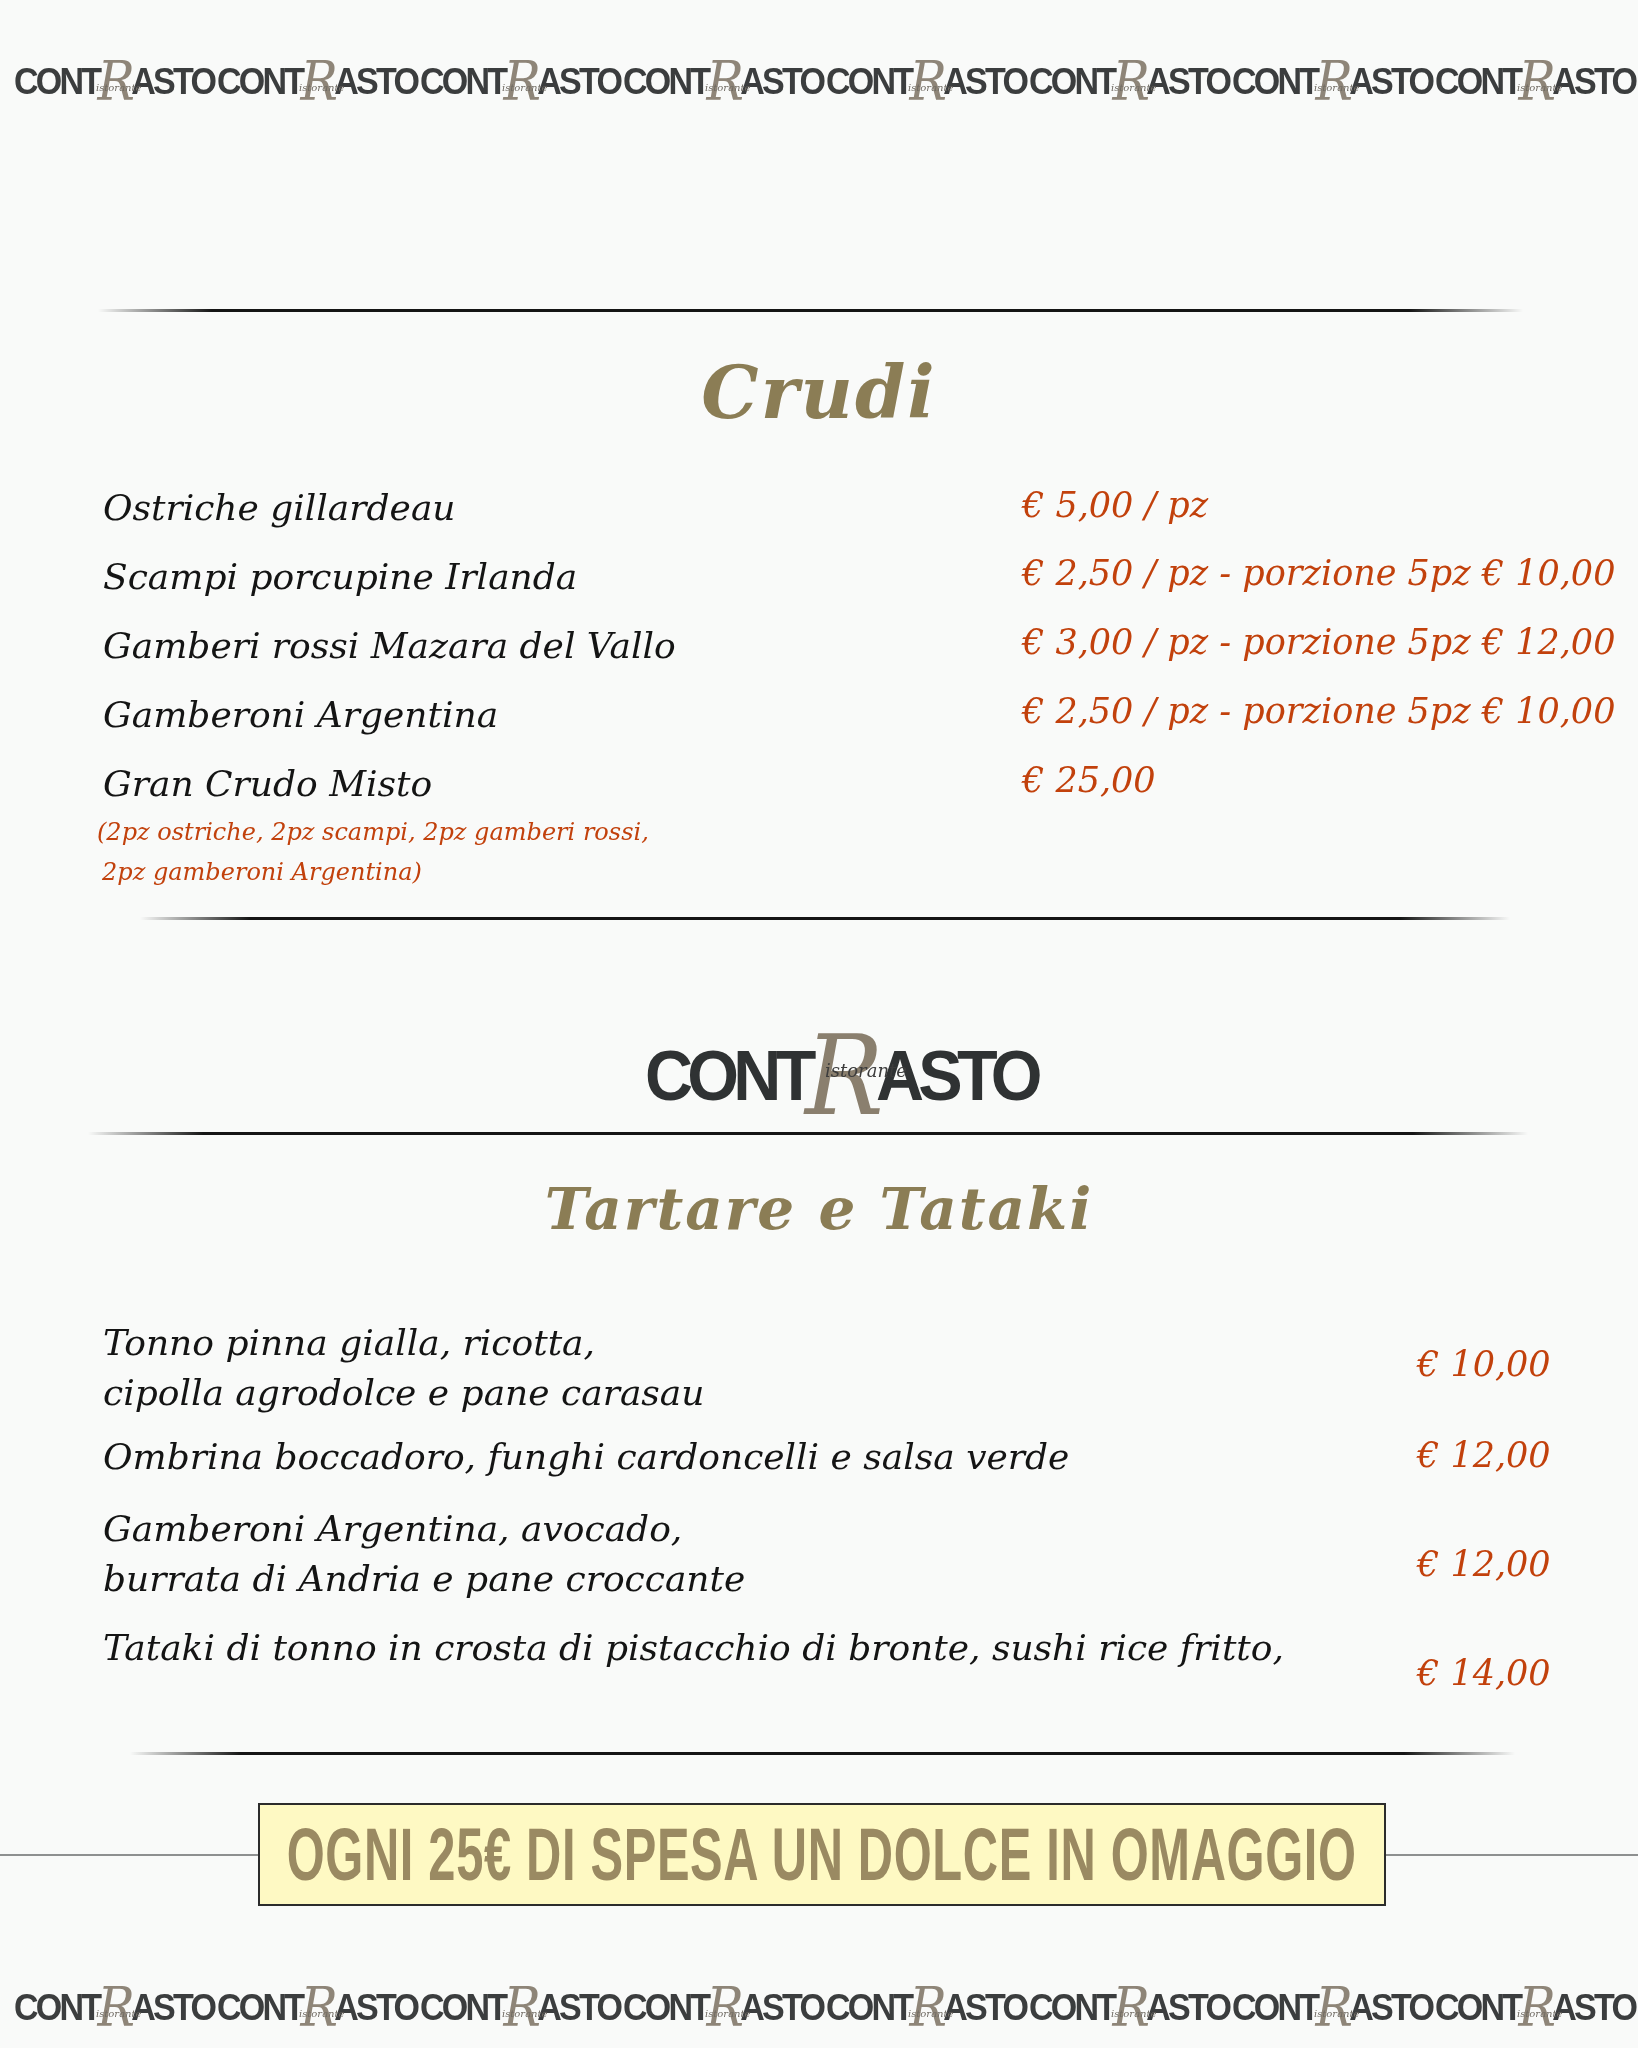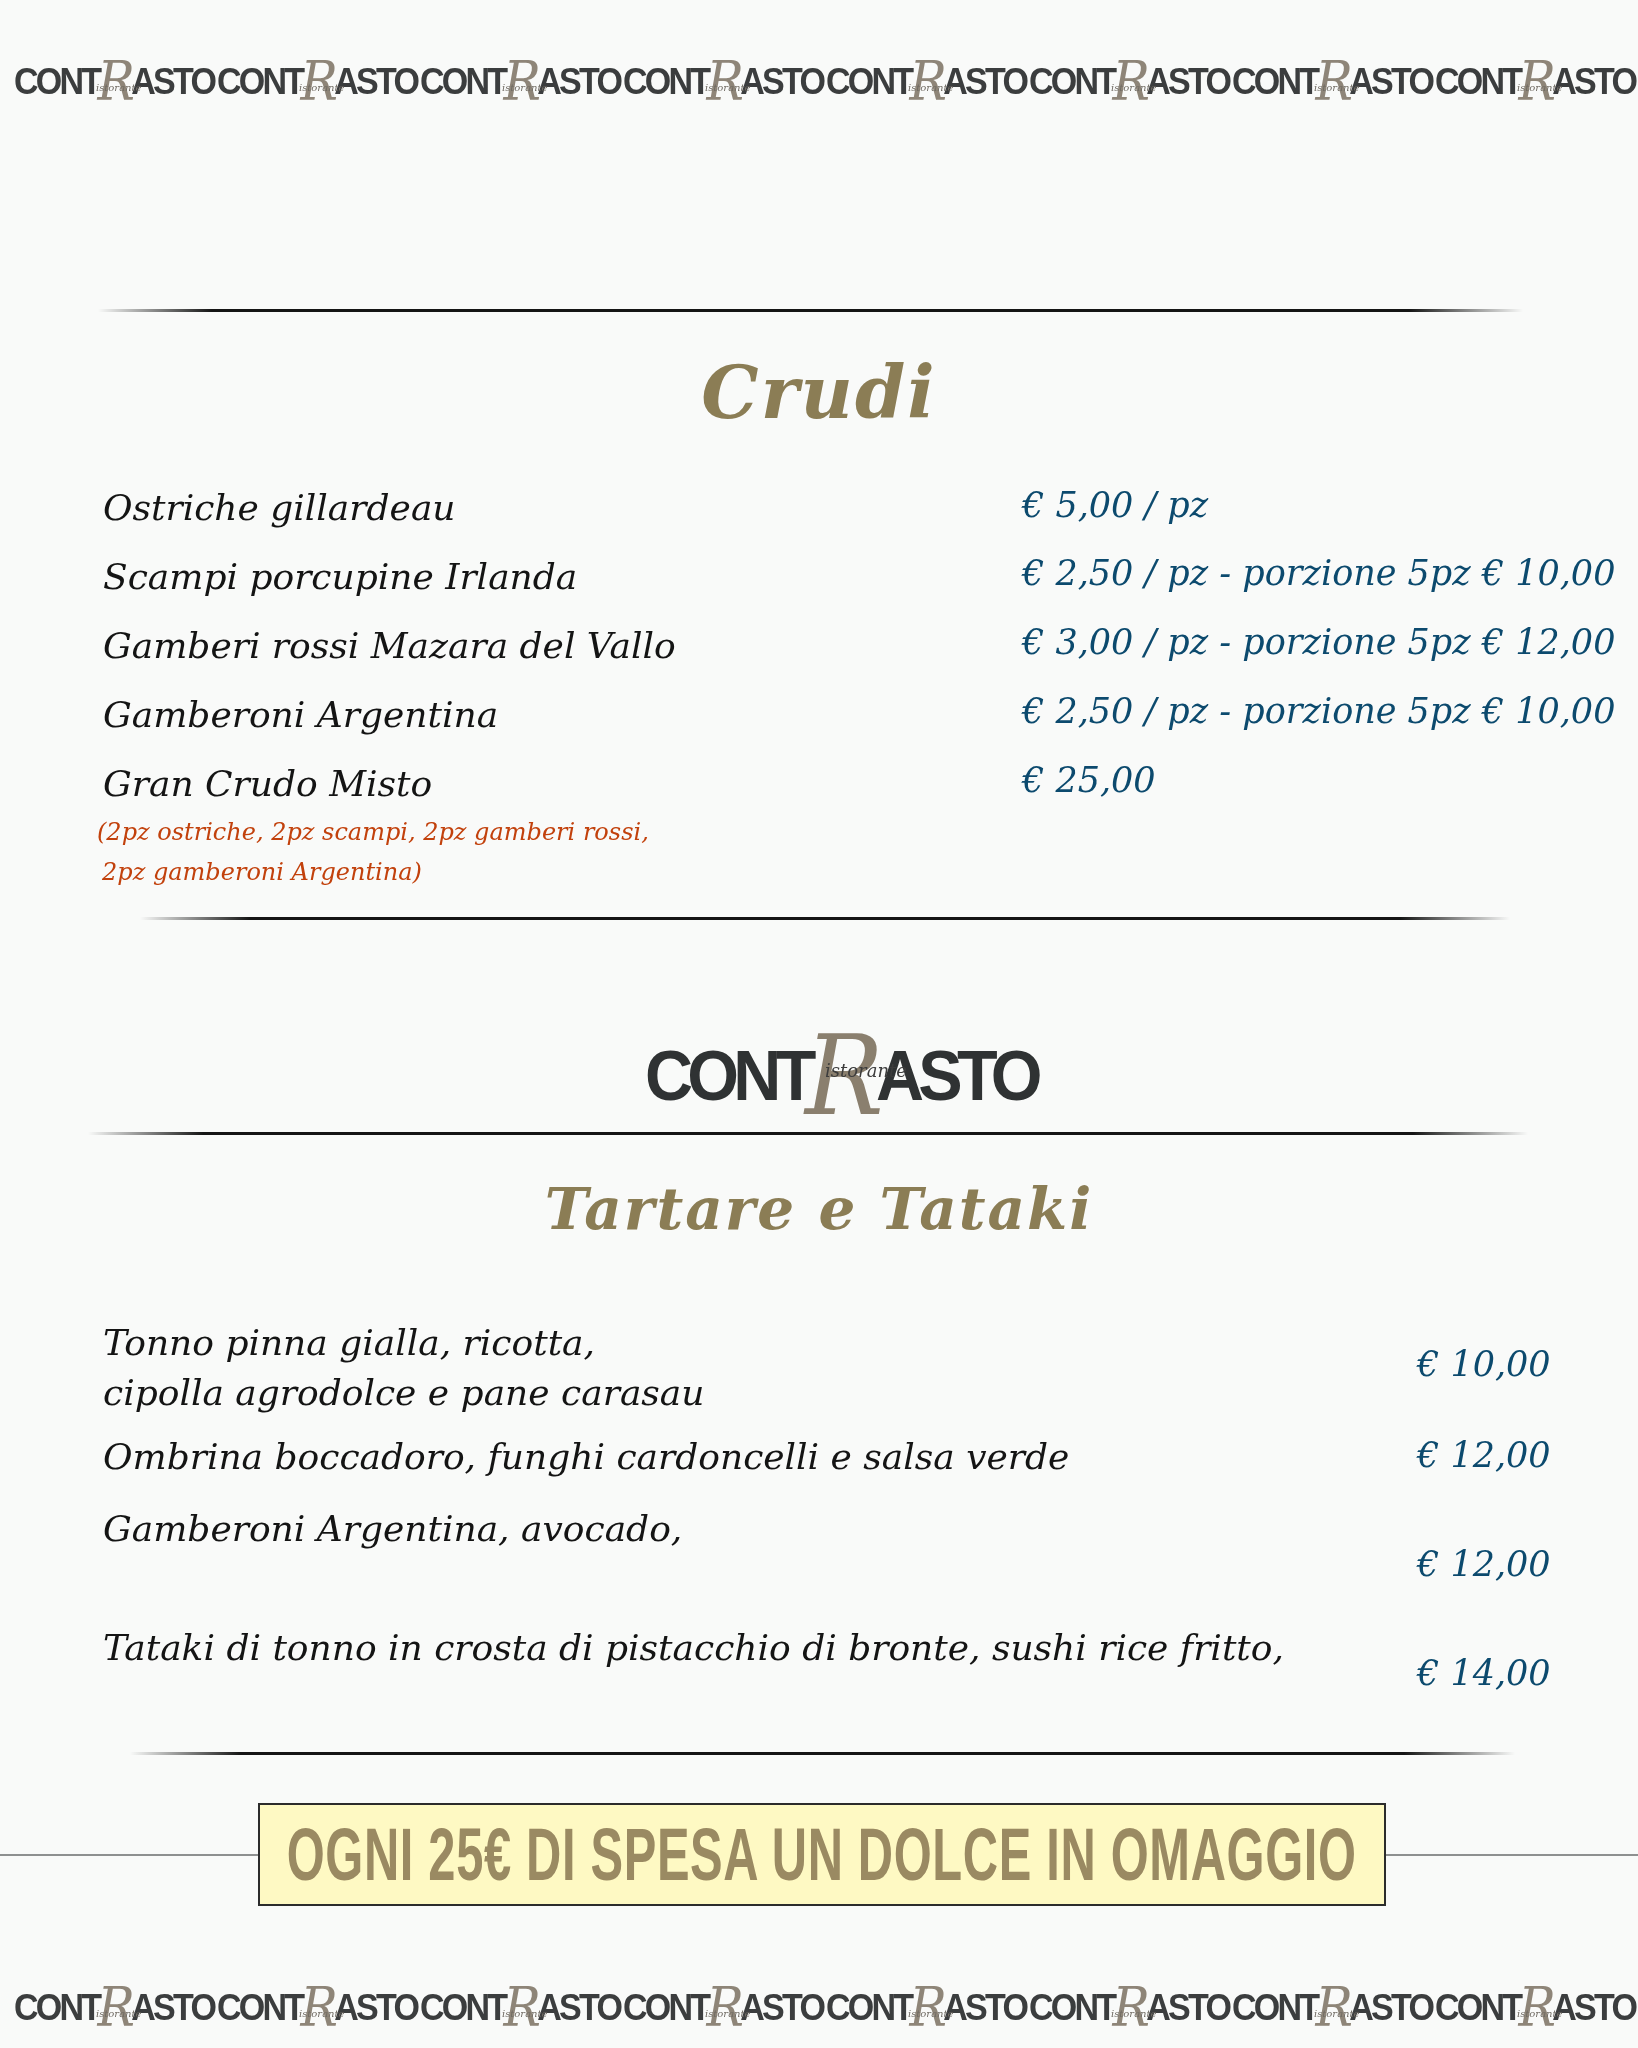--- a/index.html
+++ b/index.html
@@ -7,21 +7,21 @@
   .logo-strip { position:absolute; left:0; width:1638px; height:80px; }
   .logo-strip.top { top:22px; }
   .logo-strip.bottom { top:1948px; }
   .mini-logo { position:absolute; top:0; width:190px; height:75px; }
   .mini-logo .word { position:absolute; top:22px; left:0; font-family:"Liberation Sans", sans-serif; font-weight:bold; font-size:37px; letter-spacing:-3px; color:#3b3d3e; transform:scaleX(0.92); transform-origin:left; white-space:nowrap; }
   .mini-logo .word .r { color:#8e8578; font-family:"DejaVu Serif", serif; font-style:italic; font-weight:normal; font-size:54px; position:relative; top:6px; margin:0 -4px 0 -2px; letter-spacing:0; }
   .mini-logo .sub { position:absolute; top:60px; left:82px; font-family:"DejaVu Serif", serif; font-style:italic; font-size:10px; color:#6f6a62; }
   .divider { position:absolute; height:3px; background:linear-gradient(to right, rgba(20,20,20,0) 0%, #151515 8%, #151515 92%, rgba(20,20,20,0) 100%); }
   .script-title { position:absolute; left:0; width:1638px; text-align:center; font-family:"DejaVu Serif", serif; font-style:italic; font-weight:bold; color:#8b7d55; letter-spacing:2px; }
   .item { position:absolute; font-style:italic; color:#141414; font-size:36px; white-space:nowrap; }
-  .price { position:absolute; font-style:italic; color:#0c4a6e; font-size:35px; white-space:nowrap; }
+  .price { position:absolute; font-style:italic; color:#c2410c; font-size:35px; white-space:nowrap; }
   .desc { position:absolute; font-style:italic; color:#c2410c; font-size:24px; white-space:nowrap; line-height:40px; }
   .multi { line-height:50px; white-space:normal; }
   .center-logo { position:absolute; left:645px; top:960px; width:360px; height:130px; }
   .center-logo .word { position:absolute; top:38px; left:0; font-family:"Liberation Sans", sans-serif; font-weight:bold; font-size:70px; letter-spacing:-6px; color:#2f3233; white-space:nowrap; transform:scaleX(0.95); transform-origin:left; }
   .center-logo .word .r { color:#8a7f6e; font-family:"DejaVu Serif", serif; font-style:italic; font-weight:normal; font-size:110px; position:relative; top:14px; margin:0 -8px 0 -6px; letter-spacing:0; }
   .center-logo .sub { position:absolute; top:100px; left:180px; font-family:"DejaVu Serif", serif; font-style:italic; font-size:18px; color:#3c3c3c; }
   .promo-line { position:absolute; top:1854px; height:2px; background:#8e9090; }
   .promo-box { position:absolute; left:258px; top:1803px; width:1128px; height:103px; border:2px solid #2c2c2c; box-sizing:border-box; background:#fef9c3; display:flex; align-items:center; justify-content:center; }
   .promo-text { font-family:"Liberation Sans", sans-serif; font-weight:bold; font-size:74px; color:#9a8a62; transform:scaleX(0.66); white-space:nowrap; letter-spacing:1px; }
 </style>
@@ -97,20 +97,21 @@
   <div>Tonno pinna gialla, ricotta,</div>
   <div>cipolla agrodolce e pane carasau</div>
 </div>
 <div class="price" style="left:1417px; top:1344px;">€ 10,00</div>
 
 <div class="item" style="left:103px; top:1436px;">Ombrina boccadoro, funghi cardoncelli e salsa verde</div>
 <div class="price" style="left:1417px; top:1435px;">€ 12,00</div>
 
 <div class="item multi" style="left:103px; top:1504px;">
   <div>Gamberoni Argentina, avocado,</div>
+  <div>burrata di Andria e pane croccante</div>
 </div>
 <div class="price" style="left:1417px; top:1544px;">€ 12,00</div>
 
 <div class="item multi" style="left:103px; top:1623px;">
   <div>Tataki di tonno in crosta di pistacchio di bronte, sushi rice fritto,</div>
 </div>
 <div class="price" style="left:1417px; top:1653px;">€ 14,00</div>
 
 <div class="divider" style="left:130px; width:1385px; top:1752px;"></div>
 

